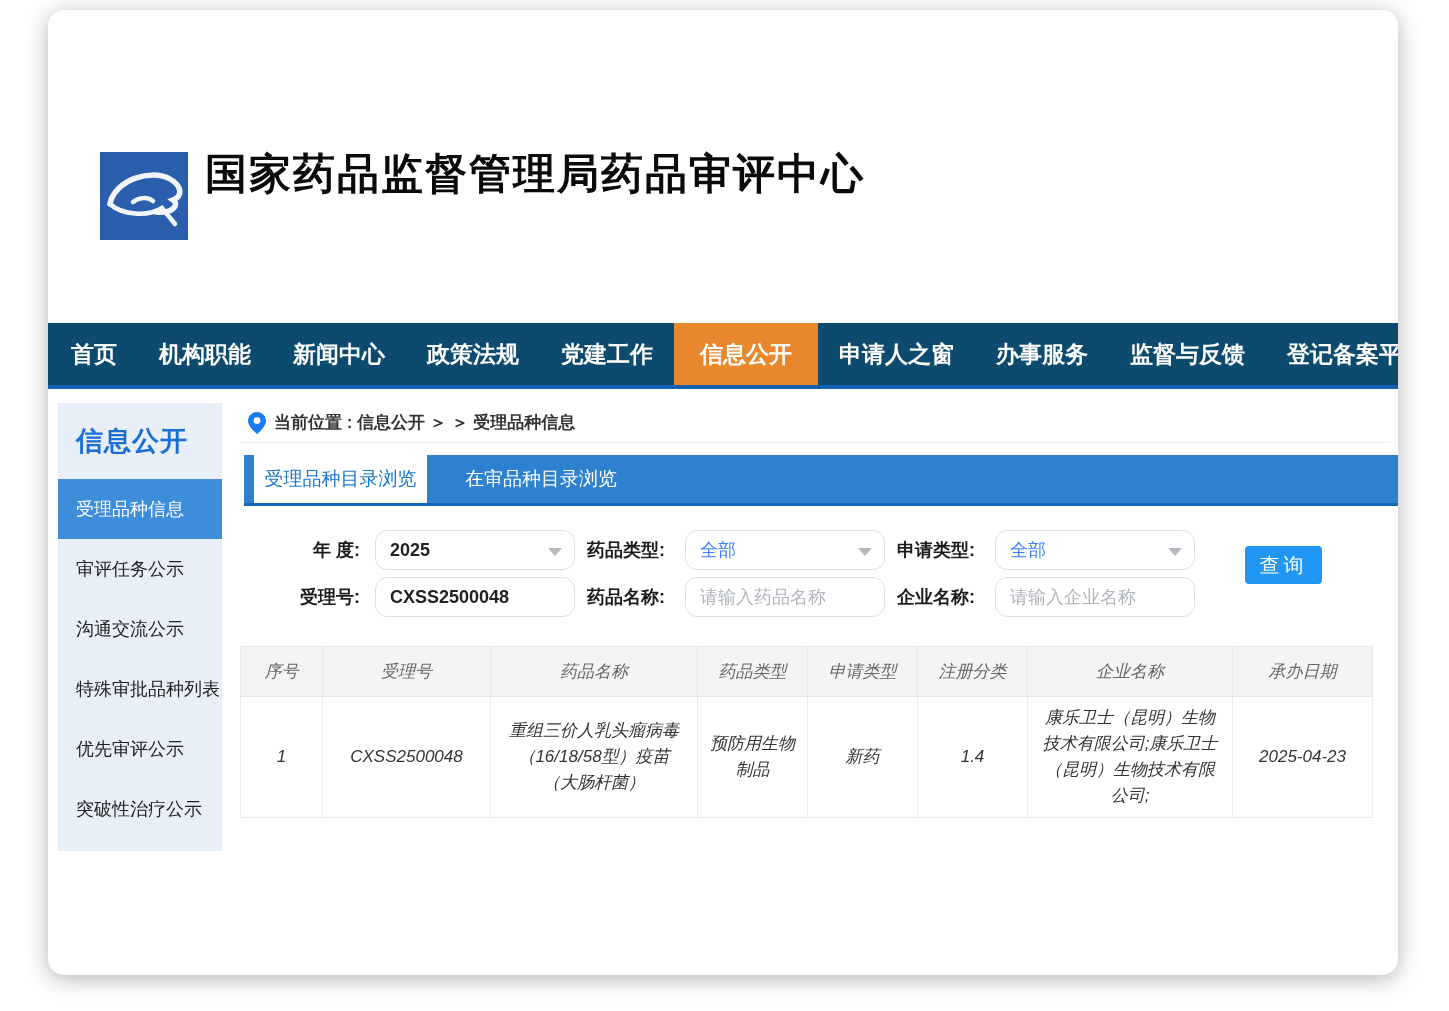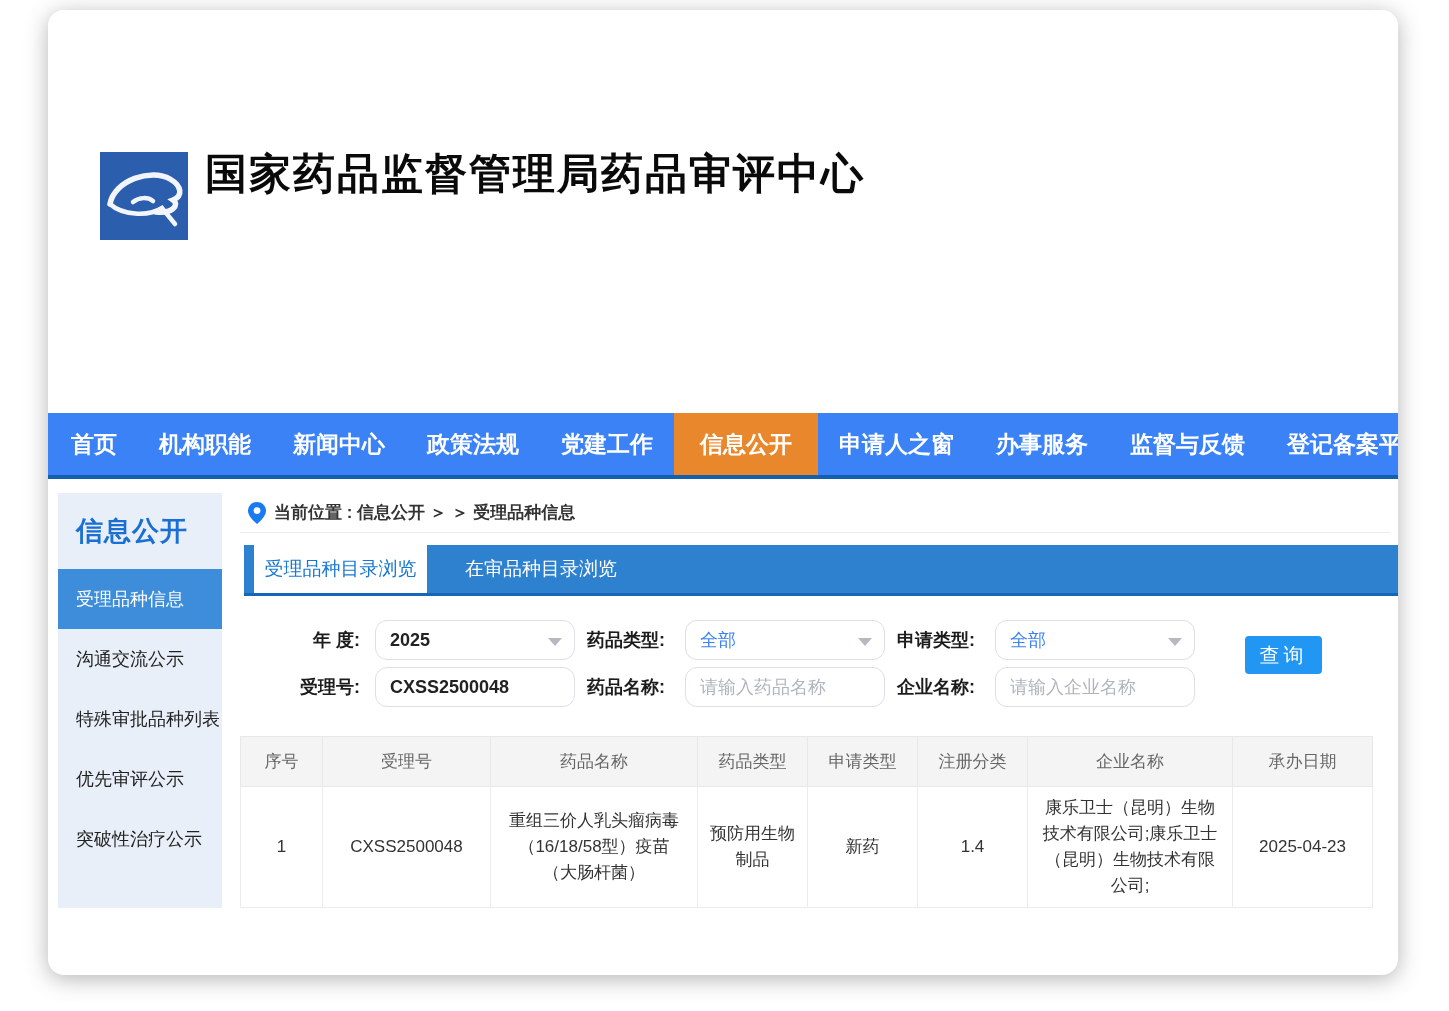--- a/index.html
+++ b/index.html
@@ -12,38 +12,38 @@
   .page-card {
     position: absolute;
     left: 48px; top: 10px;
     width: 1350px; height: 965px;
     background: #fff;
     border-radius: 16px;
     box-shadow: 0 4px 22px rgba(90,90,95,0.45);
     overflow: hidden;
   }
   
-  .site-header { position: relative; height: 403px; background: #fff; border-radius: 14px; }
+  .site-header { position: relative; height: 313px; background: #fff; border-radius: 14px; }
   .logo-box {
     position: absolute; left: 52px; top: 142px;
     width: 88px; height: 88px;
   }
   .brand { position: absolute; left: 157px; top: 140px; }
   .brand-title {
     font-size: 42px; font-weight: bold; color: #0a0a0a;
     letter-spacing: 2px; line-height: 1.15;
   }
   .brand-sub {
     margin-top: 10px;
     font-size: 25px; font-weight: bold; color: #2156c3;
     letter-spacing: 1.5px;
   }
   
   .main-nav {
-    height: 66px; background: #3b82f6;
+    height: 66px; background: #0c4a6e;
     border-bottom: 4px solid #1560ae;
     display: flex; align-items: stretch;
     padding-left: 2px;
   }
   .nav-item {
     display: flex; align-items: center;
     padding: 0 21px;
     color: #fff; font-size: 23px; font-weight: bold;
     cursor: pointer; white-space: nowrap;
     position: relative;
@@ -139,20 +139,21 @@
     font-size: 20px; letter-spacing: 4px;
     cursor: pointer;
     font-family: "Liberation Sans", "DejaVu Sans", sans-serif;
     margin-left: 48px;
   }
   
   .result-table {
     border-collapse: collapse; table-layout: fixed;
     width: 1132px;
     margin-top: 4px;
+    font-style: italic;
   }
   .result-table th {
     background: #f4f4f5;
     border: 1px solid #e8e8ea;
     height: 50px;
     font-size: 17px; font-weight: normal; color: #666;
     text-align: center;
   }
   .result-table td {
     background: #fff;
@@ -203,20 +204,21 @@
     <div class="nav-item">监督与反馈</div>
     <div class="nav-sep"></div>
     <div class="nav-item">登记备案平台</div>
   </div>
 
   <div class="page-body">
 
     <div class="sidebar">
       <div class="sidebar-title">信息公开</div>
       <div class="side-item active">受理品种信息</div>
+      <div class="side-item">审评任务公示</div>
       <div class="side-item">沟通交流公示</div>
       <div class="side-item">特殊审批品种列表</div>
       <div class="side-item">优先审评公示</div>
       <div class="side-item">突破性治疗公示</div>
     </div>
 
     <div class="content">
 
       <div class="breadcrumb-row">
         <svg width="18" height="22" viewBox="0 0 18 22">

